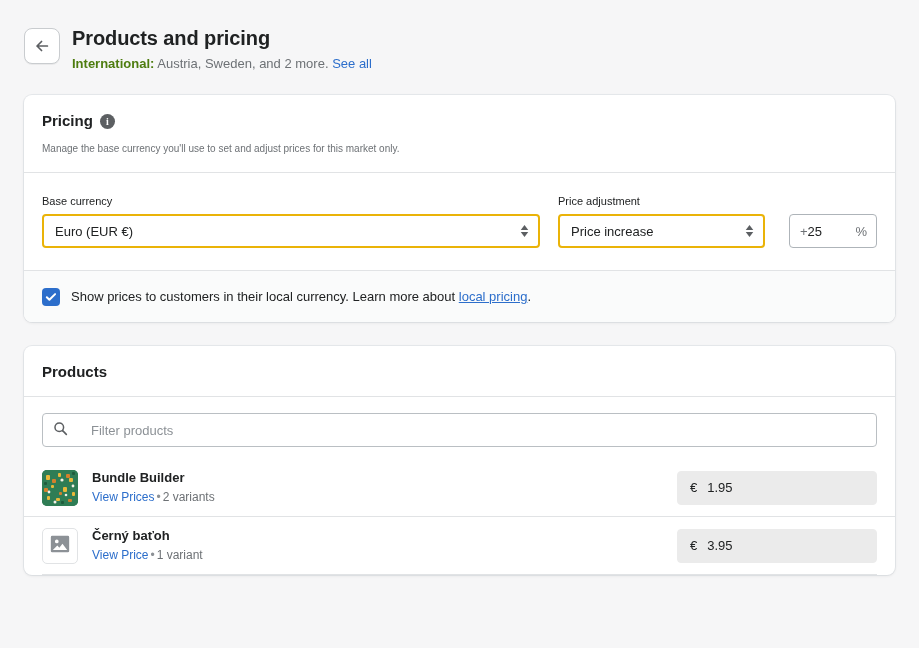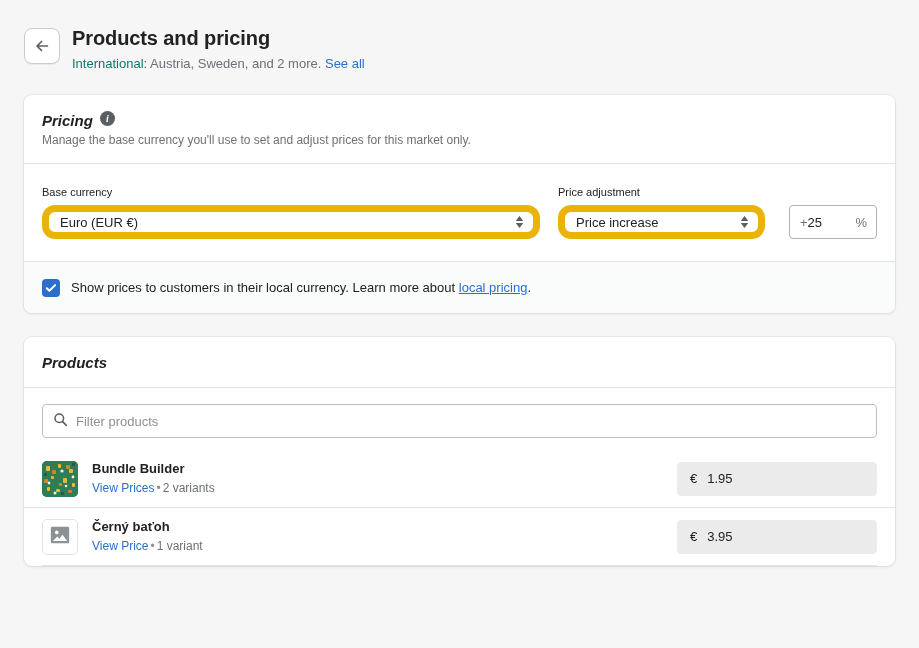--- a/index.html
+++ b/index.html
@@ -43,21 +43,21 @@
     line-height: 28px;
     letter-spacing: -0.1px;
     margin: 0 0 3px 0;
     color: #202223;
   }
   .subtitle {
     font-size: 13px;
     line-height: 18px;
     color: #6d7175;
   }
-  .subtitle .strong { font-weight: normal; color: #0f766e; text-align: right; }
+  .subtitle .strong { font-weight: bold; color: #4d7c0f; text-align: right; }
   .link {
     color: #2c6ecb;
     text-decoration: none;
     cursor: pointer;
   }
   .link.underline { text-decoration: underline; }
 
   
   .card {
     margin: 0 24px;
@@ -65,23 +65,22 @@
     border-radius: 8px;
     box-shadow: 0 0 0 1px rgba(6,44,82,0.06), 0 1px 3px rgba(64,66,69,0.10);
     overflow: hidden;
   }
   .card-pricing { margin-top: 22px; }
   .card-products { margin-top: 24px; }
 
   .card-head { padding: 16px 18px 14px 18px; }
   .card-title-row {
     display: flex;
-    align-items: flex-start;
+    align-items: center;
     gap: 7px;
-    font-style: italic;
   }
   .card-title {
     font-size: 15px;
     font-weight: bold;
     line-height: 20px;
     color: #202223;
   }
   .info-icon {
     width: 15px; height: 15px;
     border-radius: 50%;
@@ -89,21 +88,22 @@
     color: #ffffff;
     font-size: 10px;
     font-weight: bold;
     line-height: 15px;
     text-align: center;
     font-family: "Liberation Serif", serif;
     cursor: pointer;
     flex: 0 0 15px;
   }
   .card-desc {
-    font-size: 12px;
+    margin-top: 9px;
+    font-size: 10px;
     line-height: 18px;
     color: #6d7175;
   }
 
   .divider { height: 1px; background: #e1e3e5; width: 100%; }
 
   
   .form-section {
     padding: 19px 18px 22px 18px;
     display: flex;
@@ -114,22 +114,22 @@
   .field-label {
     font-size: 11px;
     line-height: 18px;
     color: #202223;
     margin-bottom: 4px;
   }
   .select {
     position: relative;
     height: 34px;
     background: #ffffff;
-    border: 7px solid #eab308;
-    border-radius: 13px;
+    border: 2px solid #eab308;
+    border-radius: 4px;
     display: flex;
     align-items: center;
     padding: 0 30px 0 11px;
     font-size: 13px;
     color: #202223;
     cursor: pointer;
   }
   .select .chev {
     position: absolute;
     right: 9px;
@@ -192,21 +192,21 @@
   
   .search-wrap { padding: 16px 18px 0 18px; }
   .search-box {
     height: 34px;
     background: #ffffff;
     border: 1px solid #babfc3;
     border-radius: 4px;
     display: flex;
     align-items: center;
     padding: 0 10px;
-    gap: 8px;
+    gap: 23px;
     cursor: text;
   }
   .search-input {
     border: none;
     outline: none;
     background: transparent;
     font-family: "Liberation Sans", sans-serif;
     font-size: 13px;
     color: #202223;
     width: 100%;

